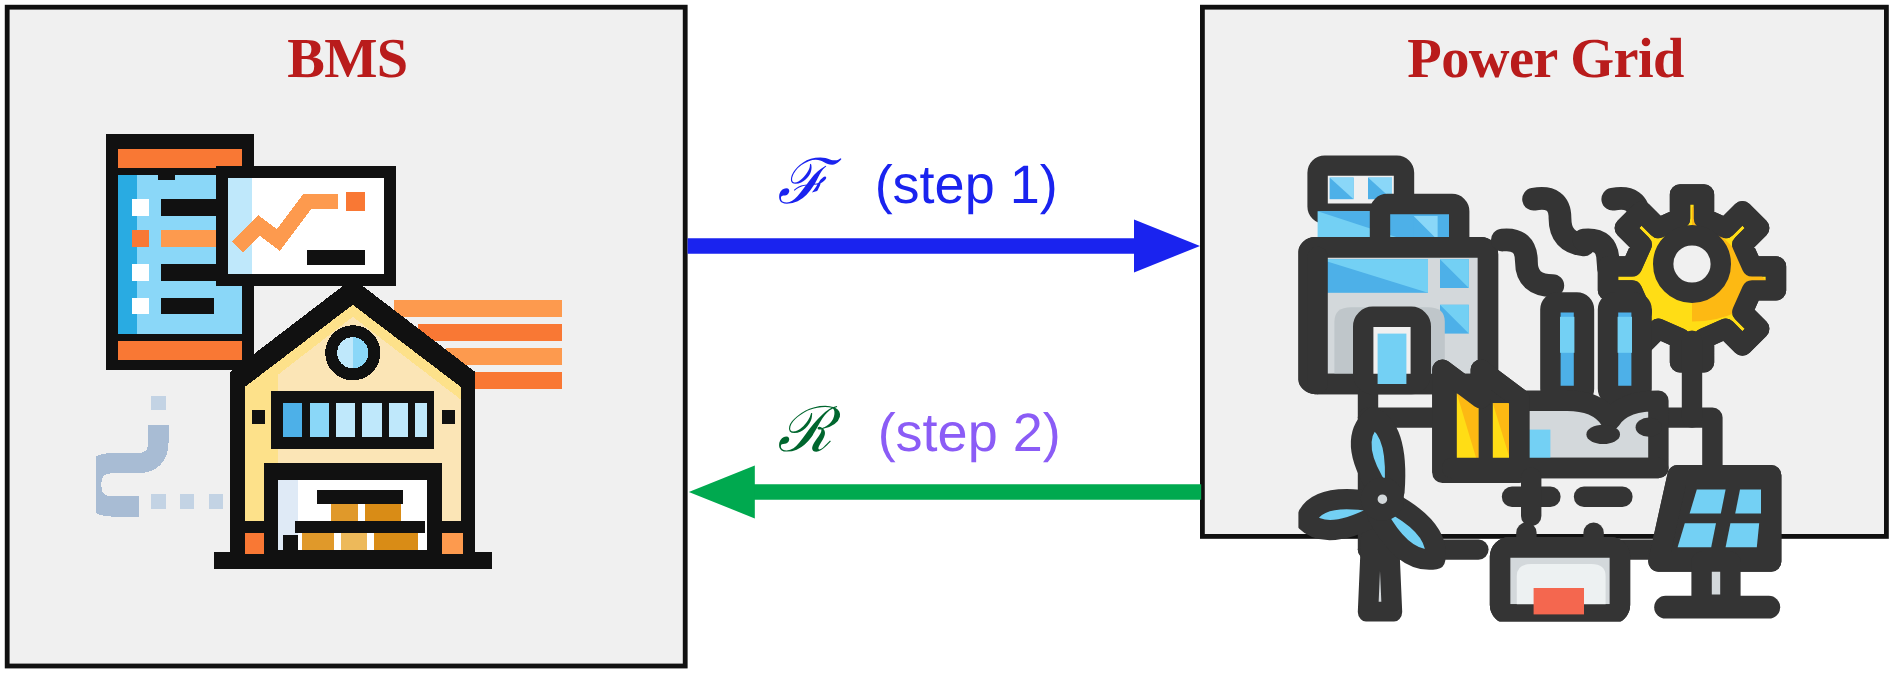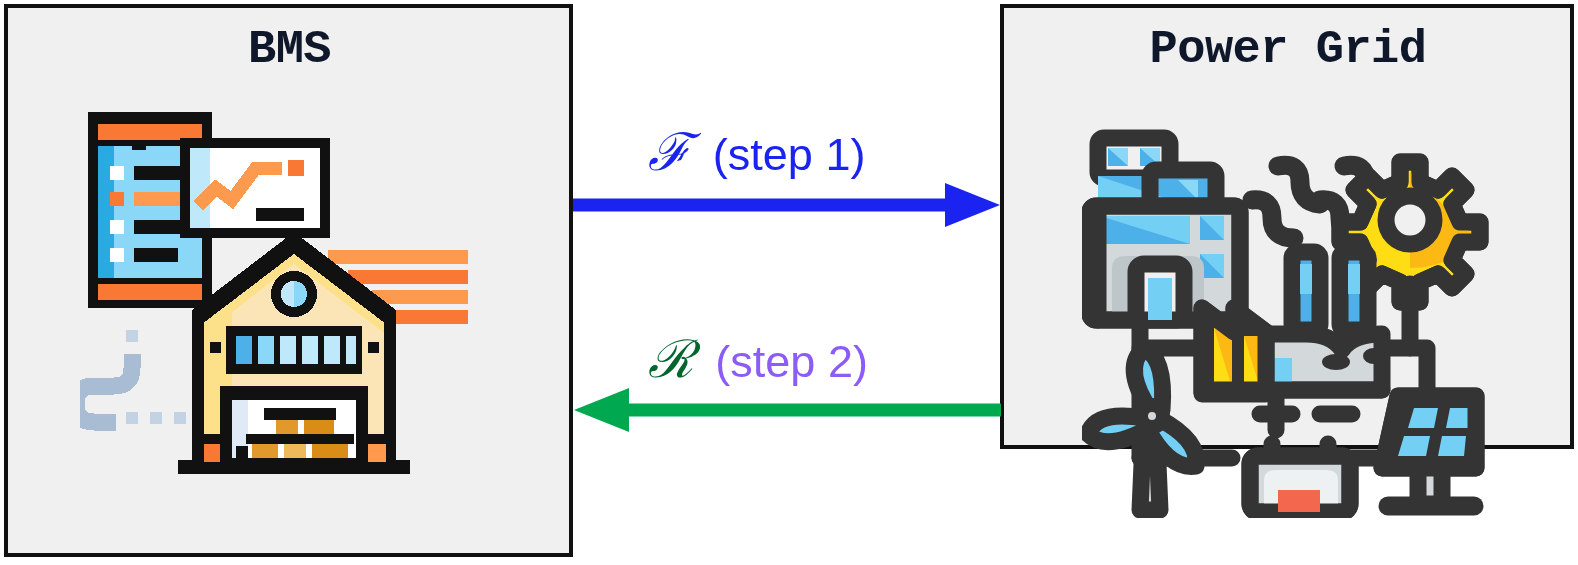--- a/index.html
+++ b/index.html
@@ -31,24 +31,24 @@
   #panel-grid  { left: 1000px; top: 4px; width: 574px; height: 445px; }
 
   .panel-title {
     position: absolute;
     left: 2px;
     right: 0;
     top: 18px;
     text-align: center;
     font-size: 47px;
     font-weight: bold;
-    color: #0f172a;
+    color: #b91c1c;
     letter-spacing: -0.5px;
     line-height: 1;
-    font-family: Liberation Mono, monospace;
+    font-family: Liberation Serif, serif;
   }
 
   .icon-wrap {
     position: absolute;
   }
 
   
   .arrow-svg {
     position: absolute;
     overflow: visible;
@@ -60,21 +60,21 @@
   }
   .lbl-sym {
     font-family: "DejaVu Serif", serif;
     font-style: italic;
     font-size: 52px;
     font-weight: normal;
   }
   .lbl-step {
     font-family: "Liberation Sans", sans-serif;
     font-size: 45px;
-    margin-left: 22px;
+    margin-left: 38px;
   }
   #label-f { left: 648px; top: 126px; }
   #label-r { left: 648px; top: 333px; }
   #label-f .lbl-sym  { color: #1a23ef; }
   #label-f .lbl-step { color: #1a23ef; }
   #label-r .lbl-sym  { color: #00662e; }
   #label-r .lbl-step { color: #8b5cf6; }
 </style>
 </head>
 <body>

